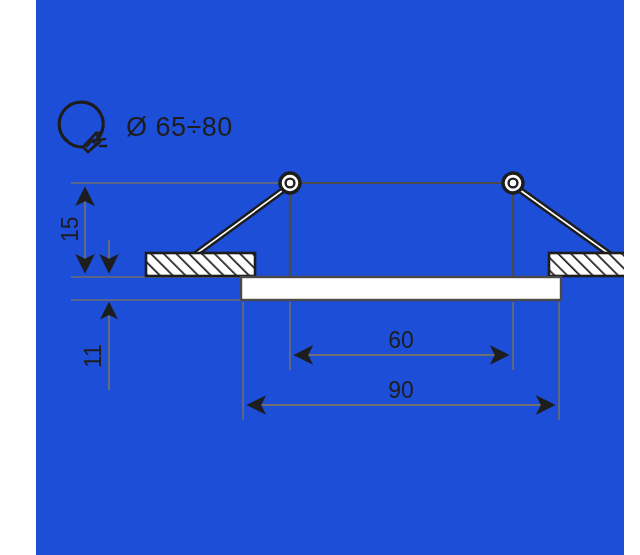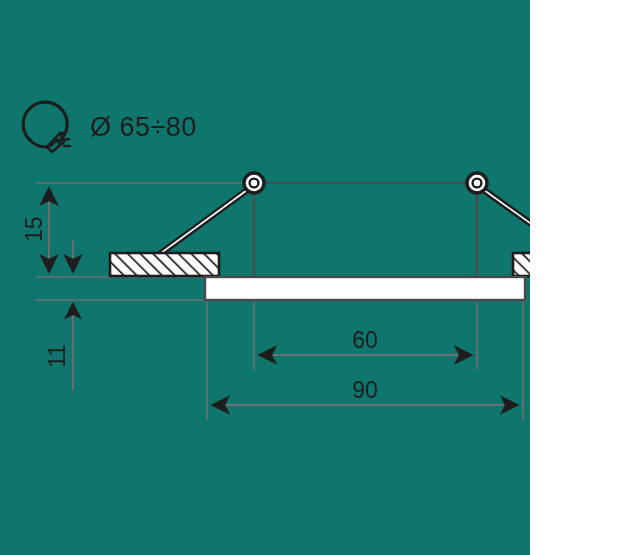--- a/index.html
+++ b/index.html
@@ -5,24 +5,25 @@
   html, body {
     margin: 0;
     padding: 0;
     background: #ffffff;
   }
   body {
     font-family: "Liberation Sans", sans-serif;
   }
   #drawing-root {
     position: relative;
-    width: 530px;
+    width: 588px;
     height: 555px;
-    background: #0f766e;
+    background: #1d4ed8;
     overflow: hidden;
+    margin-left: 36px;
   }
   #drawing-svg {
     display: block;
     width: 640px;
     height: 555px;
   }
   .dim-text {
     font-family: "Liberation Sans", sans-serif;
     font-size: 23px;
     fill: #1d1d1d;

